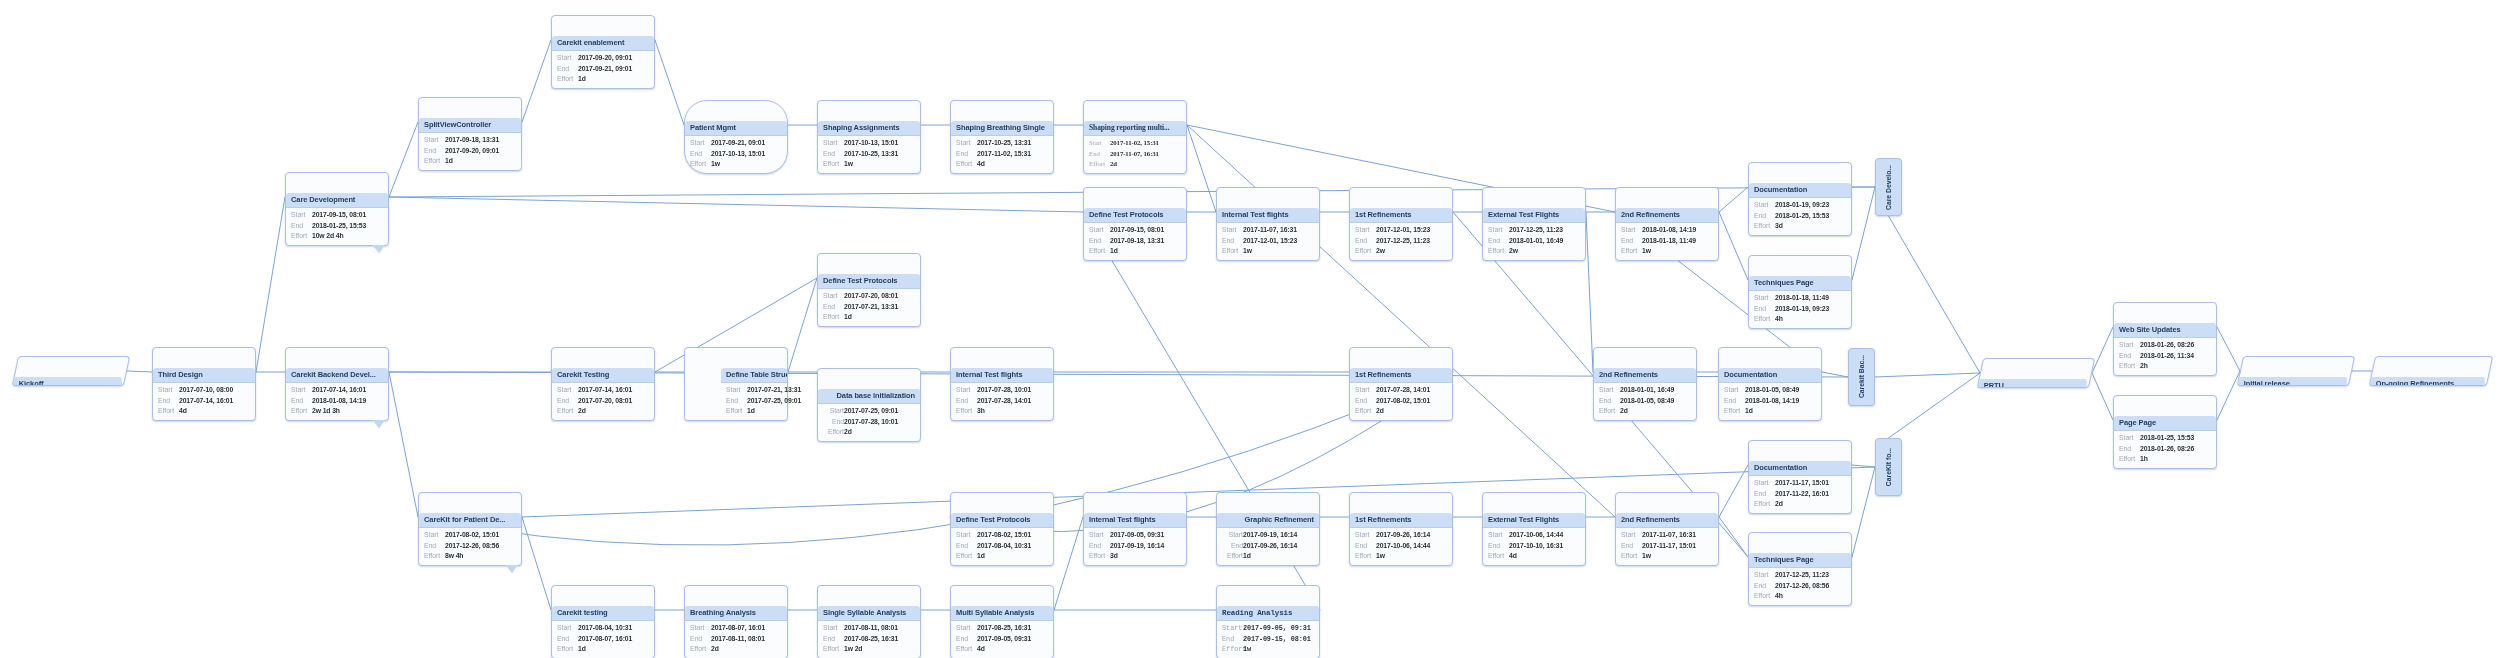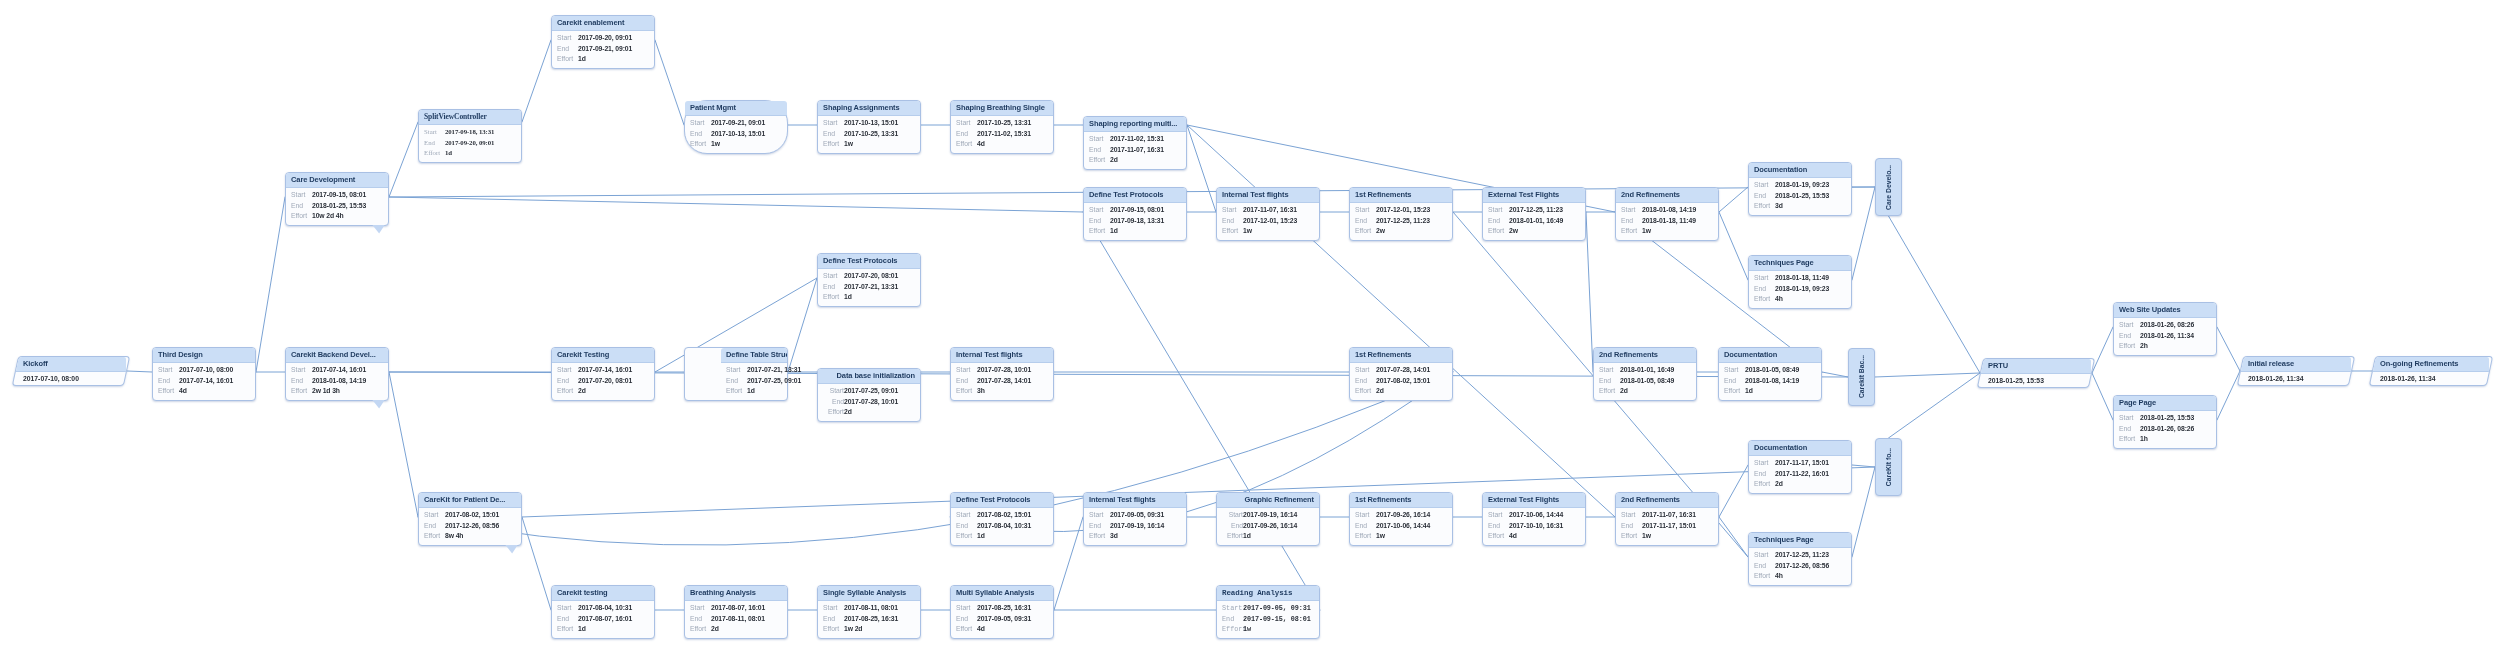--- a/index.html
+++ b/index.html
@@ -4,21 +4,21 @@
 <style>
   html,body{margin:0;padding:0;background:#fff;}
   #stage{position:relative;width:2500px;height:658px;background:#ffffff;
          font-family:"Liberation Sans",sans-serif;overflow:hidden;}
   #edges{position:absolute;left:0;top:0;}
   .node{position:absolute;width:104px;box-sizing:border-box;background:#fbfcfe;
         border:1px solid #a9c0e4;border-radius:4px;
         box-shadow:0 1px 2px rgba(70,100,160,.28);}
   .node .hdr{background:#cbdef6;border-bottom:1px solid #b6cdec;border-radius:3px 3px 0 0;
         font-size:7.5px;font-weight:700;color:#1e3a5f;padding:2px 5px;line-height:10px;
-        white-space:nowrap;overflow:hidden;letter-spacing:-0.1px;}
+        white-space:nowrap;overflow:hidden;letter-spacing:-0.1px;margin-top:20px;}
   .rows{padding:2px 0 3px;}
   .row{display:flex;padding:0 5px;line-height:10.5px;font-size:6.8px;}
   .lbl{width:21px;flex:none;color:#9fa9b8;}
   .val{color:#2a2f38;white-space:nowrap;font-weight:600;letter-spacing:-0.1px;}
   .summary::after{content:"";position:absolute;right:3px;top:100%;width:13px;height:9px;
         background:#c3d7f3;clip-path:polygon(0 0,100% 0,55% 100%);}
   .milestone{height:30px;transform:skewX(-12deg);overflow:hidden;background:#fbfcfe;}
   .milestone .inner{transform:skewX(12deg);height:100%;}
   .milestone .hdr{border-radius:2px 2px 0 0;padding:2px 7px;line-height:10px;}
   .m-date{font-size:6.8px;font-weight:600;color:#2a2f38;padding:3px 7px;white-space:nowrap;}
@@ -146,21 +146,21 @@
         <div class="row">
           <span class="lbl">End</span>
           <span class="val">2018-01-25, 15:53</span>
         </div>
         <div class="row">
           <span class="lbl">Effort</span>
           <span class="val">10w 2d 4h</span>
         </div>
       </div>
     </div>
-    <div class="node task" style="left: 418px; top: 109px; font-family: Liberation Serif, serif;">
+    <div class="node task" style="left: 418px; top: 97px;">
       <div class="hdr">SplitViewController</div>
       <div class="rows">
         <div class="row">
           <span class="lbl">Start</span>
           <span class="val">2017-09-18, 13:31</span>
         </div>
         <div class="row">
           <span class="lbl">End</span>
           <span class="val">2017-09-20, 09:01</span>
         </div>
@@ -231,21 +231,21 @@
         <div class="row">
           <span class="lbl">End</span>
           <span class="val">2017-11-02, 15:31</span>
         </div>
         <div class="row">
           <span class="lbl">Effort</span>
           <span class="val">4d</span>
         </div>
       </div>
     </div>
-    <div class="node task" style="left: 1083px; top: 116px;">
+    <div class="node task" style="left: 1083px; top: 100px; font-family: Liberation Serif, serif;">
       <div class="hdr">Shaping reporting multi...</div>
       <div class="rows">
         <div class="row">
           <span class="lbl">Start</span>
           <span class="val">2017-11-02, 15:31</span>
         </div>
         <div class="row">
           <span class="lbl">End</span>
           <span class="val">2017-11-07, 16:31</span>
         </div>

